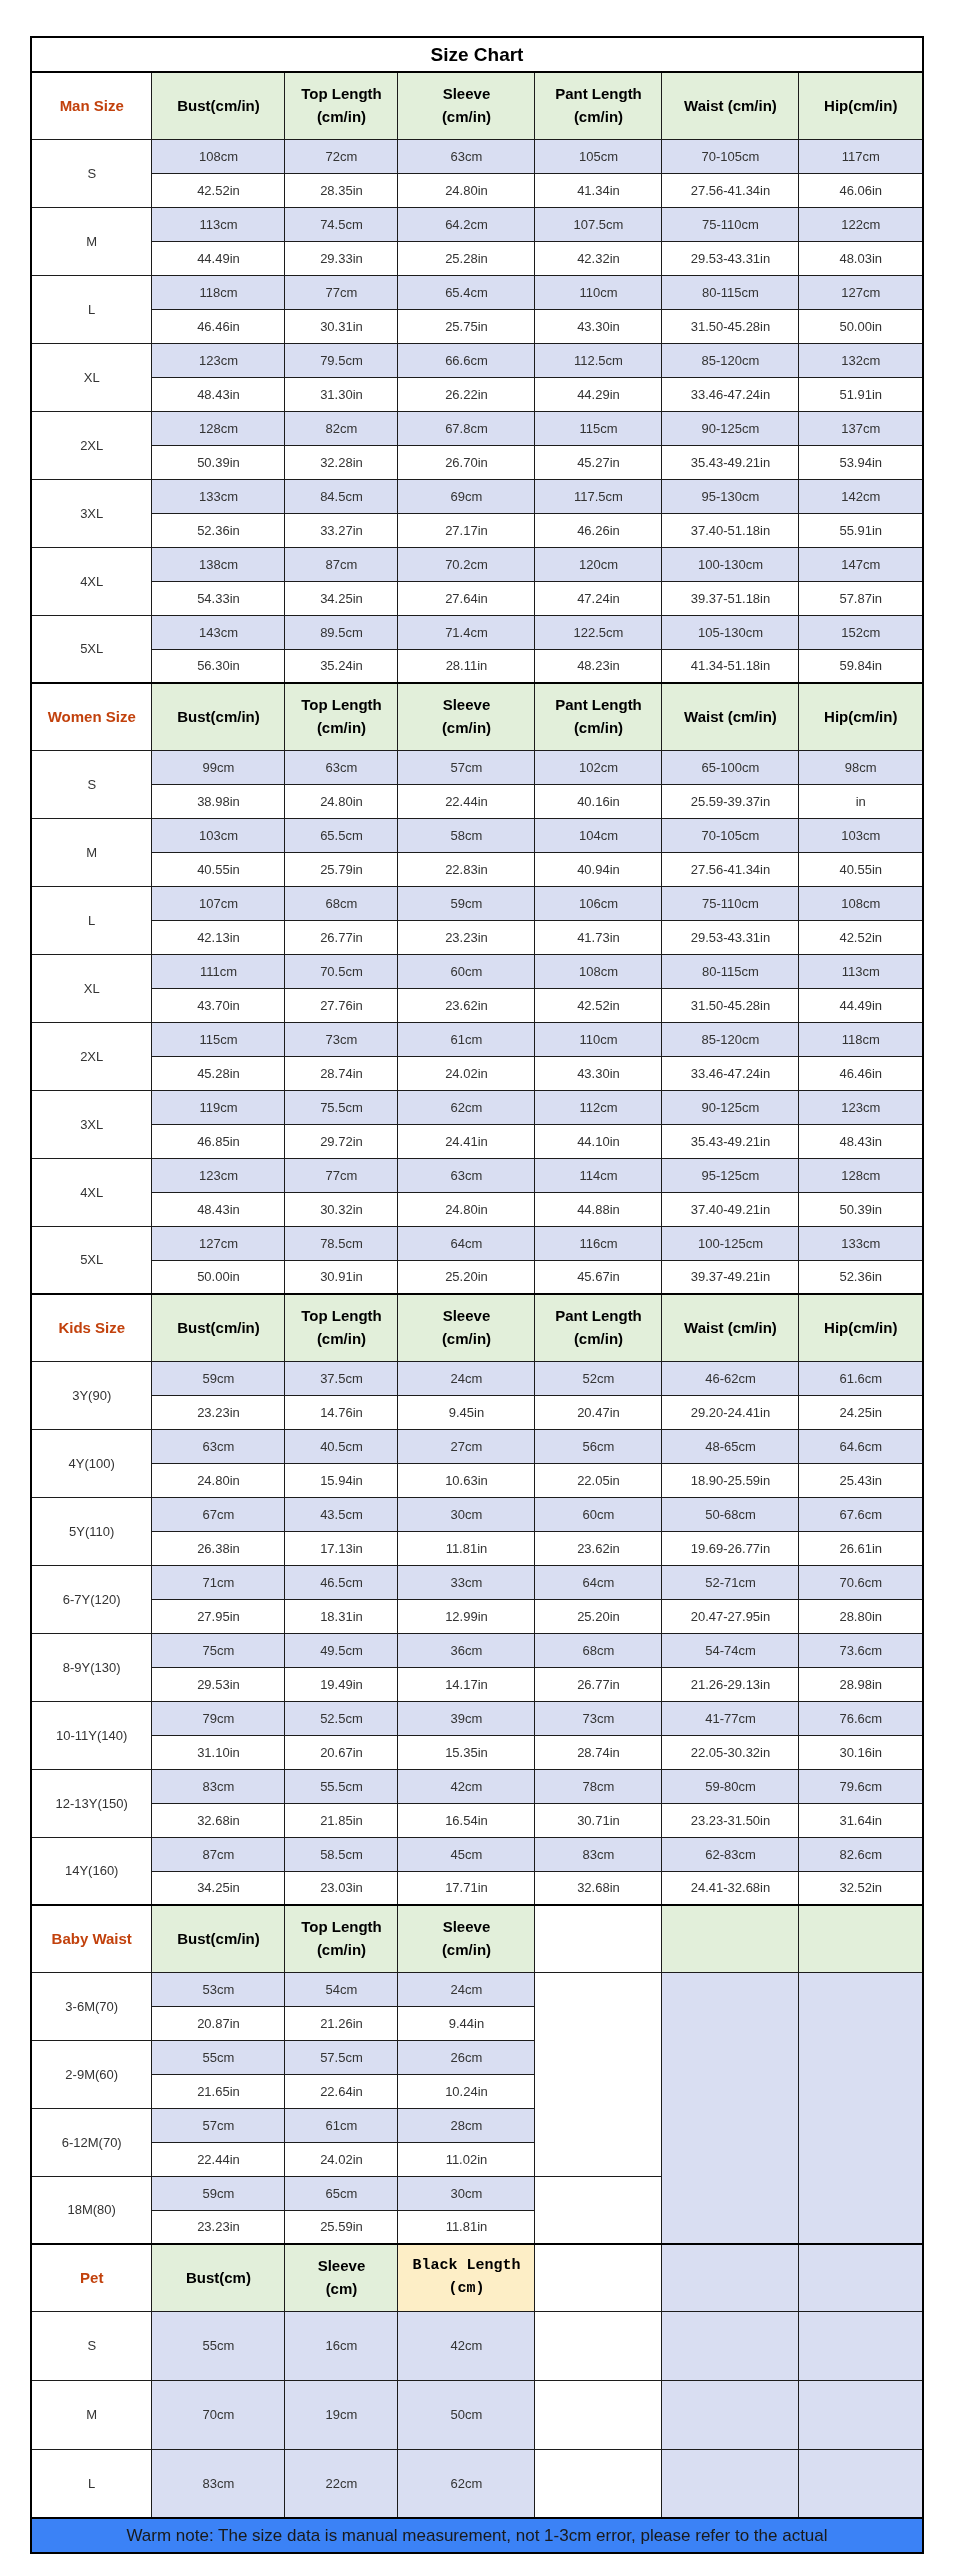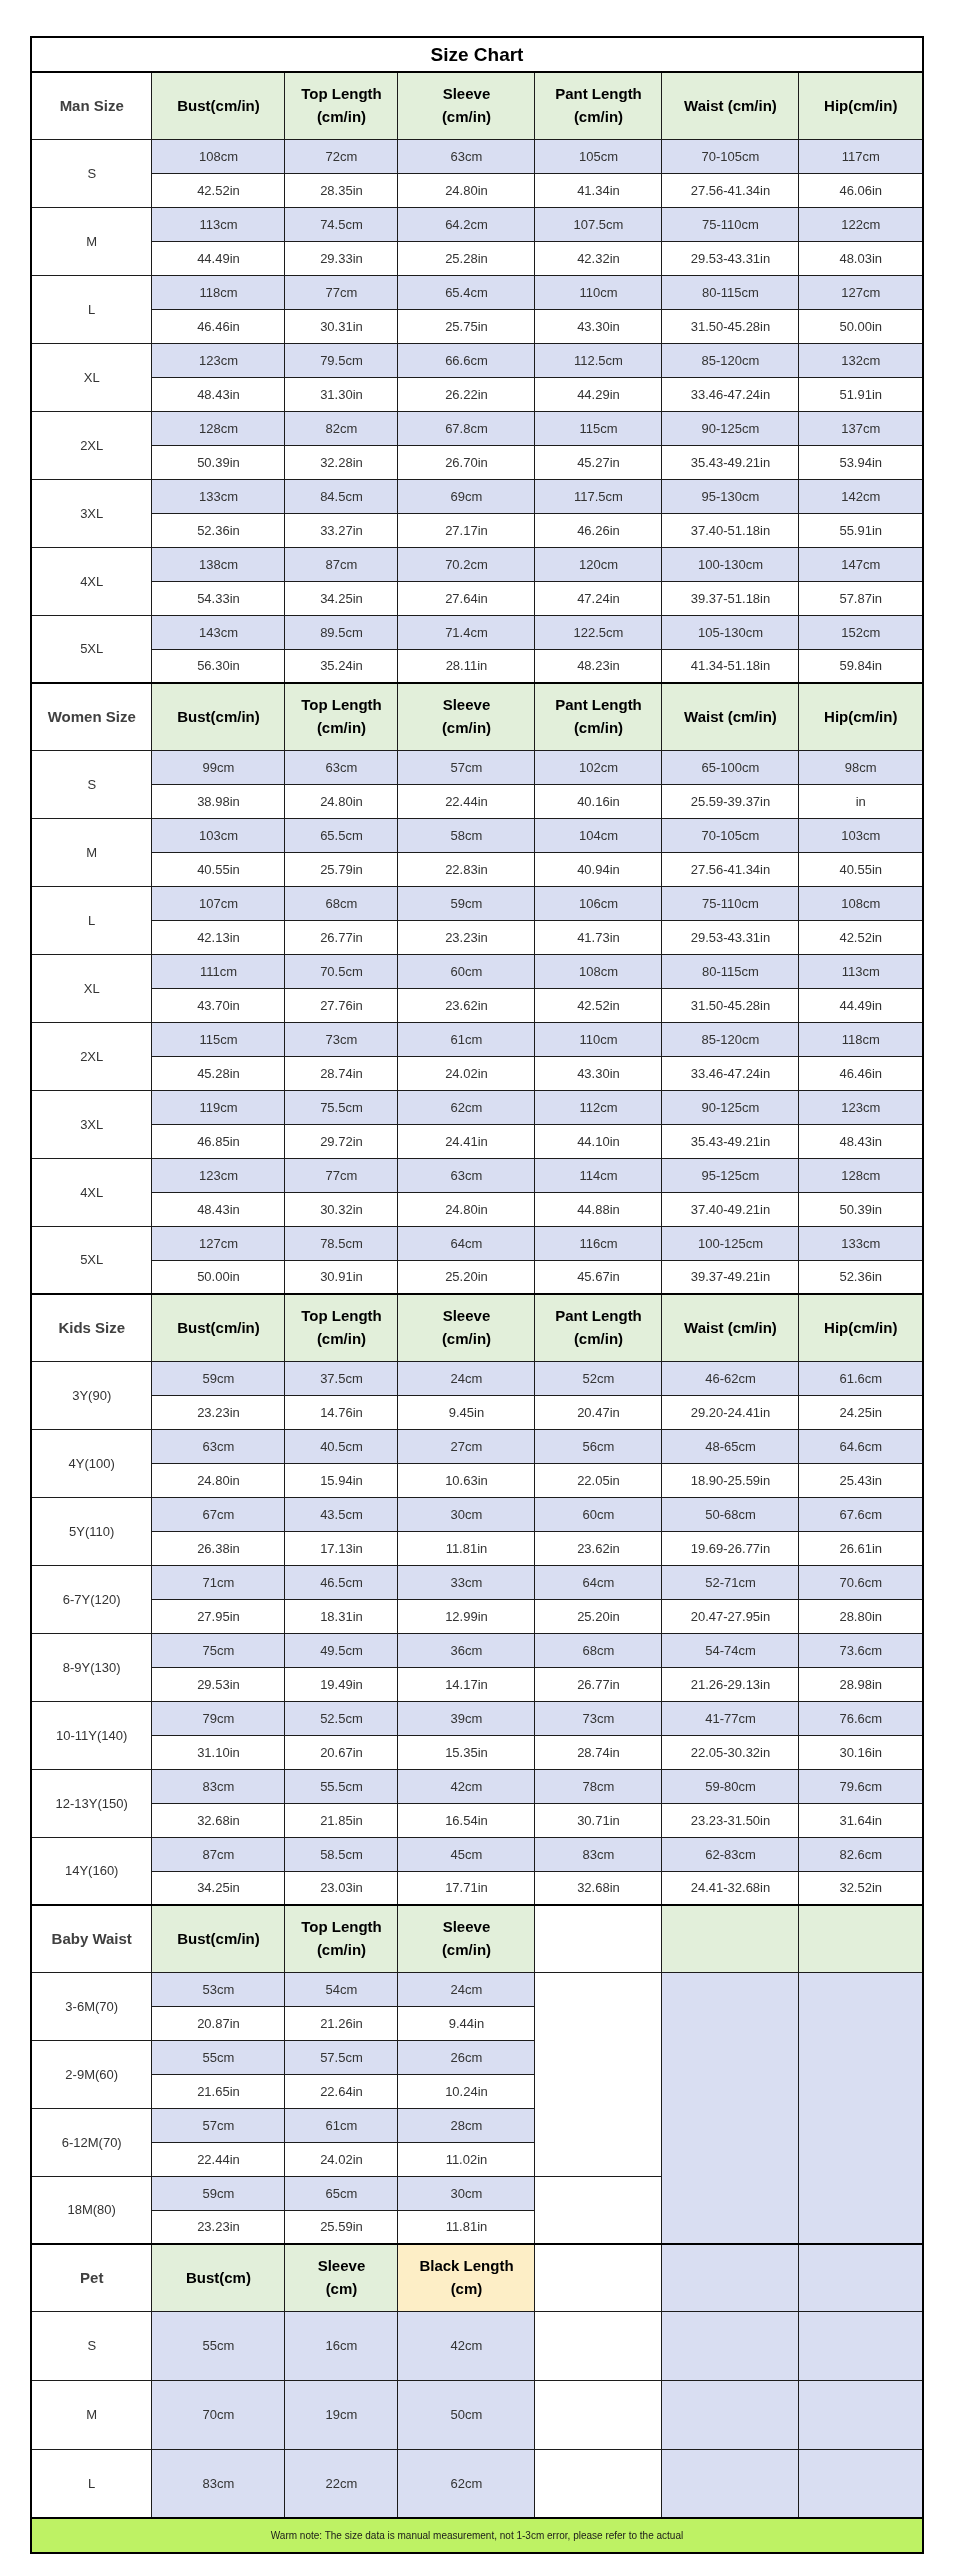--- a/index.html
+++ b/index.html
@@ -36,36 +36,36 @@
     font-size:19px;font-weight:bold;color:#000;
     border-bottom:2.9px solid var(--thick);
     background:#fff;
   }
   tr.header-row{height:67px;}
   tr.footer-row{height:35px;}
   tr.data-row{height:34px;}
   tr.pet-row{height:69px;}
   .thick-top td{border-top:2.9px solid var(--thick);}
   .size-hd{
-    font-size:15px;font-weight:bold;color:#404040;background:#fff;
+    font-size:15px;font-weight:bold;color:#c2410c;background:#fff;
   }
   .col-hd{
     font-size:15px;font-weight:bold;color:#000;
     white-space:pre-line;line-height:1.5;
   }
   .green{background:var(--green);}
   .blue{background:var(--blue);}
-  .yellow{background:var(--yellow);}
+  .yellow{background:var(--yellow);font-family:Liberation Mono, monospace;}
   .white{background:#ffffff;}
   .size-label{
     font-size:13px;color:var(--valtext);background:#fff;
   }
   .v{font-size:13px;color:var(--valtext);}
   tr.footer-row td{
-    font-size:10px;color:#1a1a1a;background:#bef264;
+    font-size:17px;color:#1a1a1a;background:#3b82f6;
     border-top:2.9px solid var(--thick);
   }
 </style>
 </head>
 <body>
 
 <div class="page">
   <table class="size-chart">
     <colgroup>
       <col style="width:121px">

